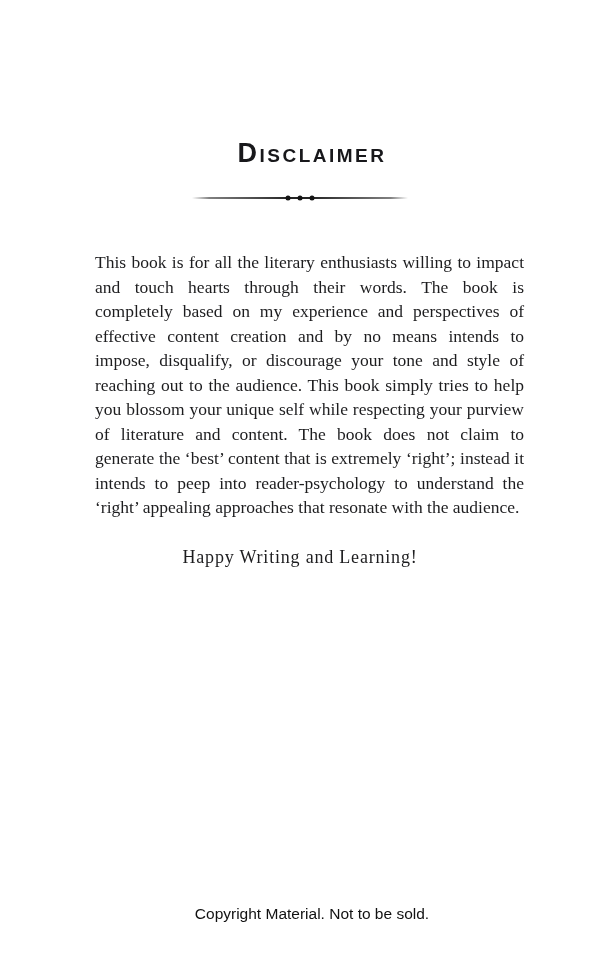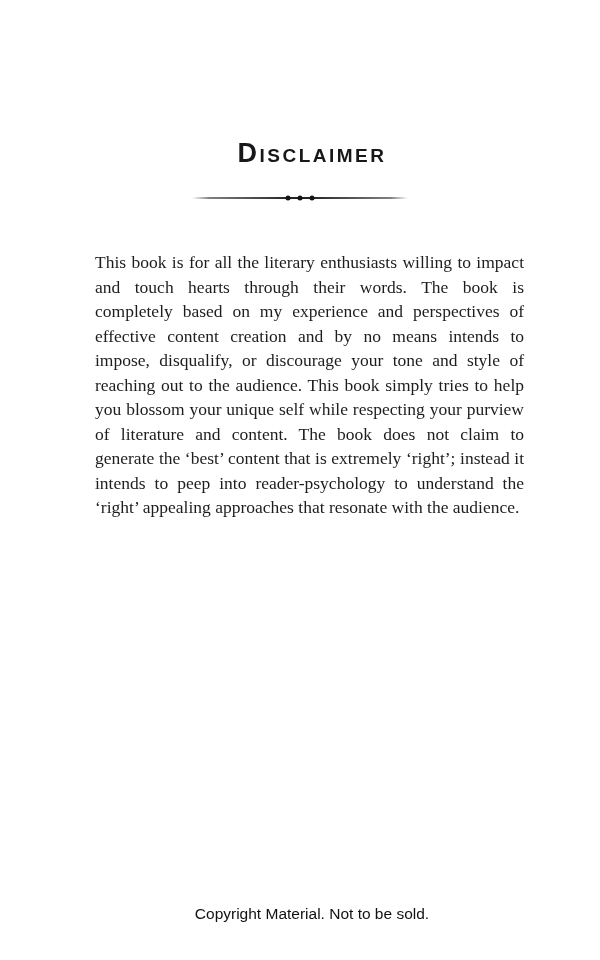--- a/index.html
+++ b/index.html
@@ -114,16 +114,17 @@
     <span class="line"></span>
     <span class="dots">
       <span class="dot"></span>
       <span class="dot"></span>
       <span class="dot"></span>
     </span>
   </div>
 
   <p class="body-text">This book is for all the literary enthusiasts willing to impact and touch hearts through their words. The book is completely based on my experience and perspectives of effective content creation and by no means intends to impose, disqualify, or discourage your tone and style of reaching out to the audience. This book simply tries to help you blossom your unique self while respecting your purview of literature and content. The book does not claim to generate the ‘best’ content that is extremely ‘right’; instead it intends to peep into reader-psychology to understand the ‘right’ appealing approaches that resonate with the audience.</p>
 
+  <p class="closing">Happy Writing and Learning!</p>
 
   <div class="footer">Copyright Material. Not to be sold.</div>
 
 </div>
 
 </body></html>

